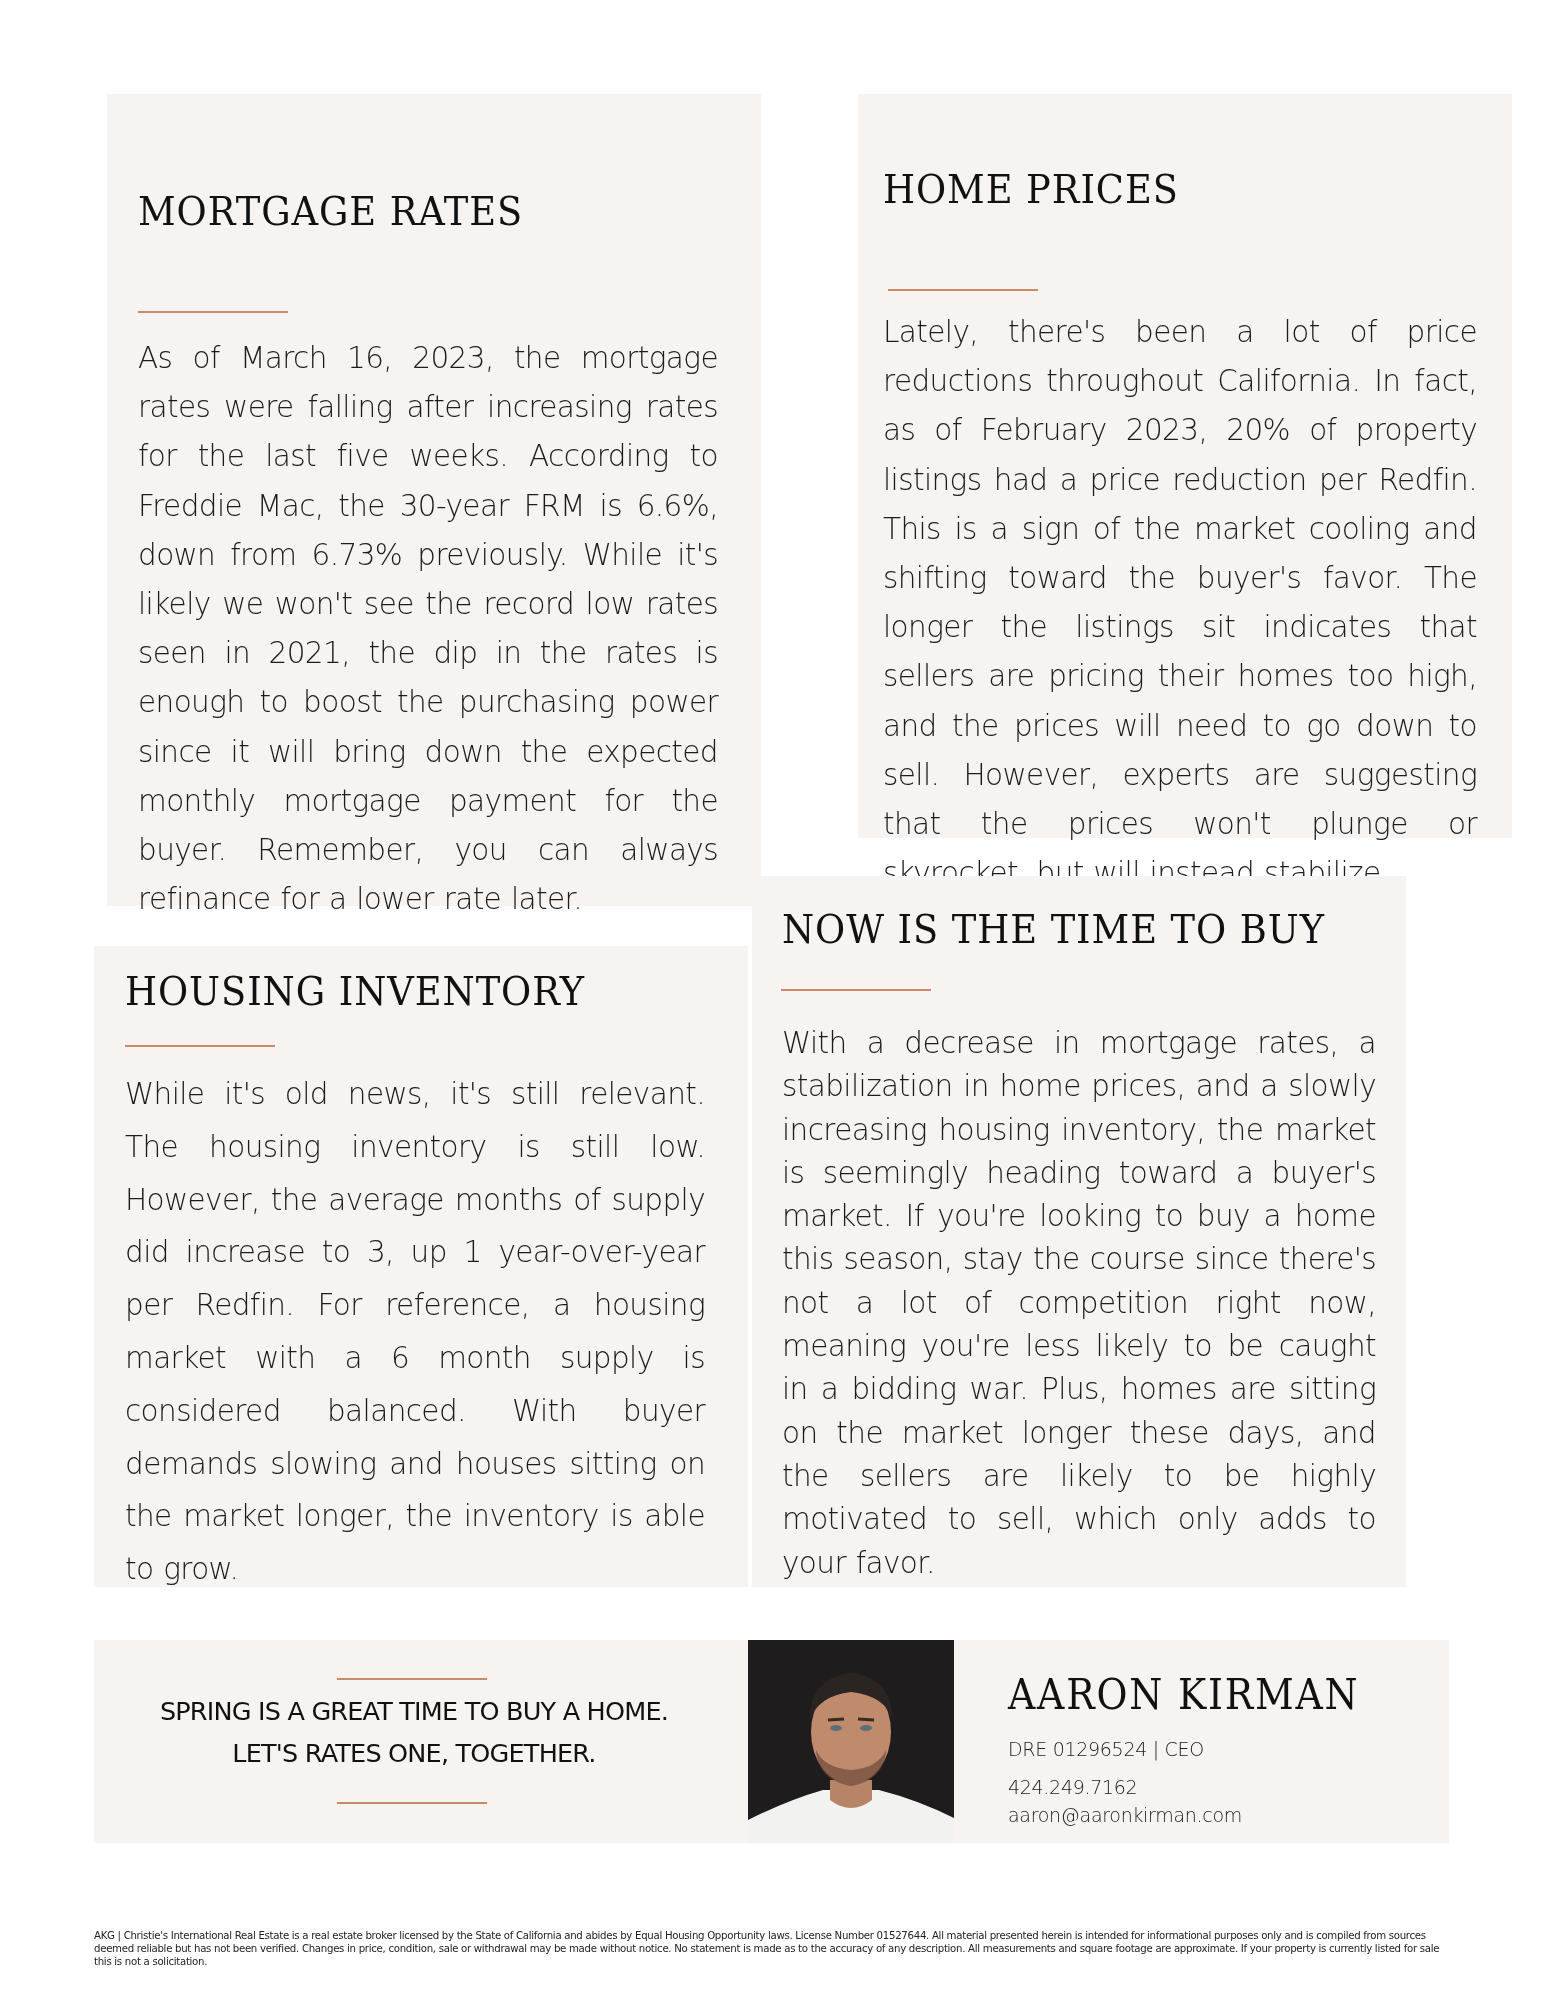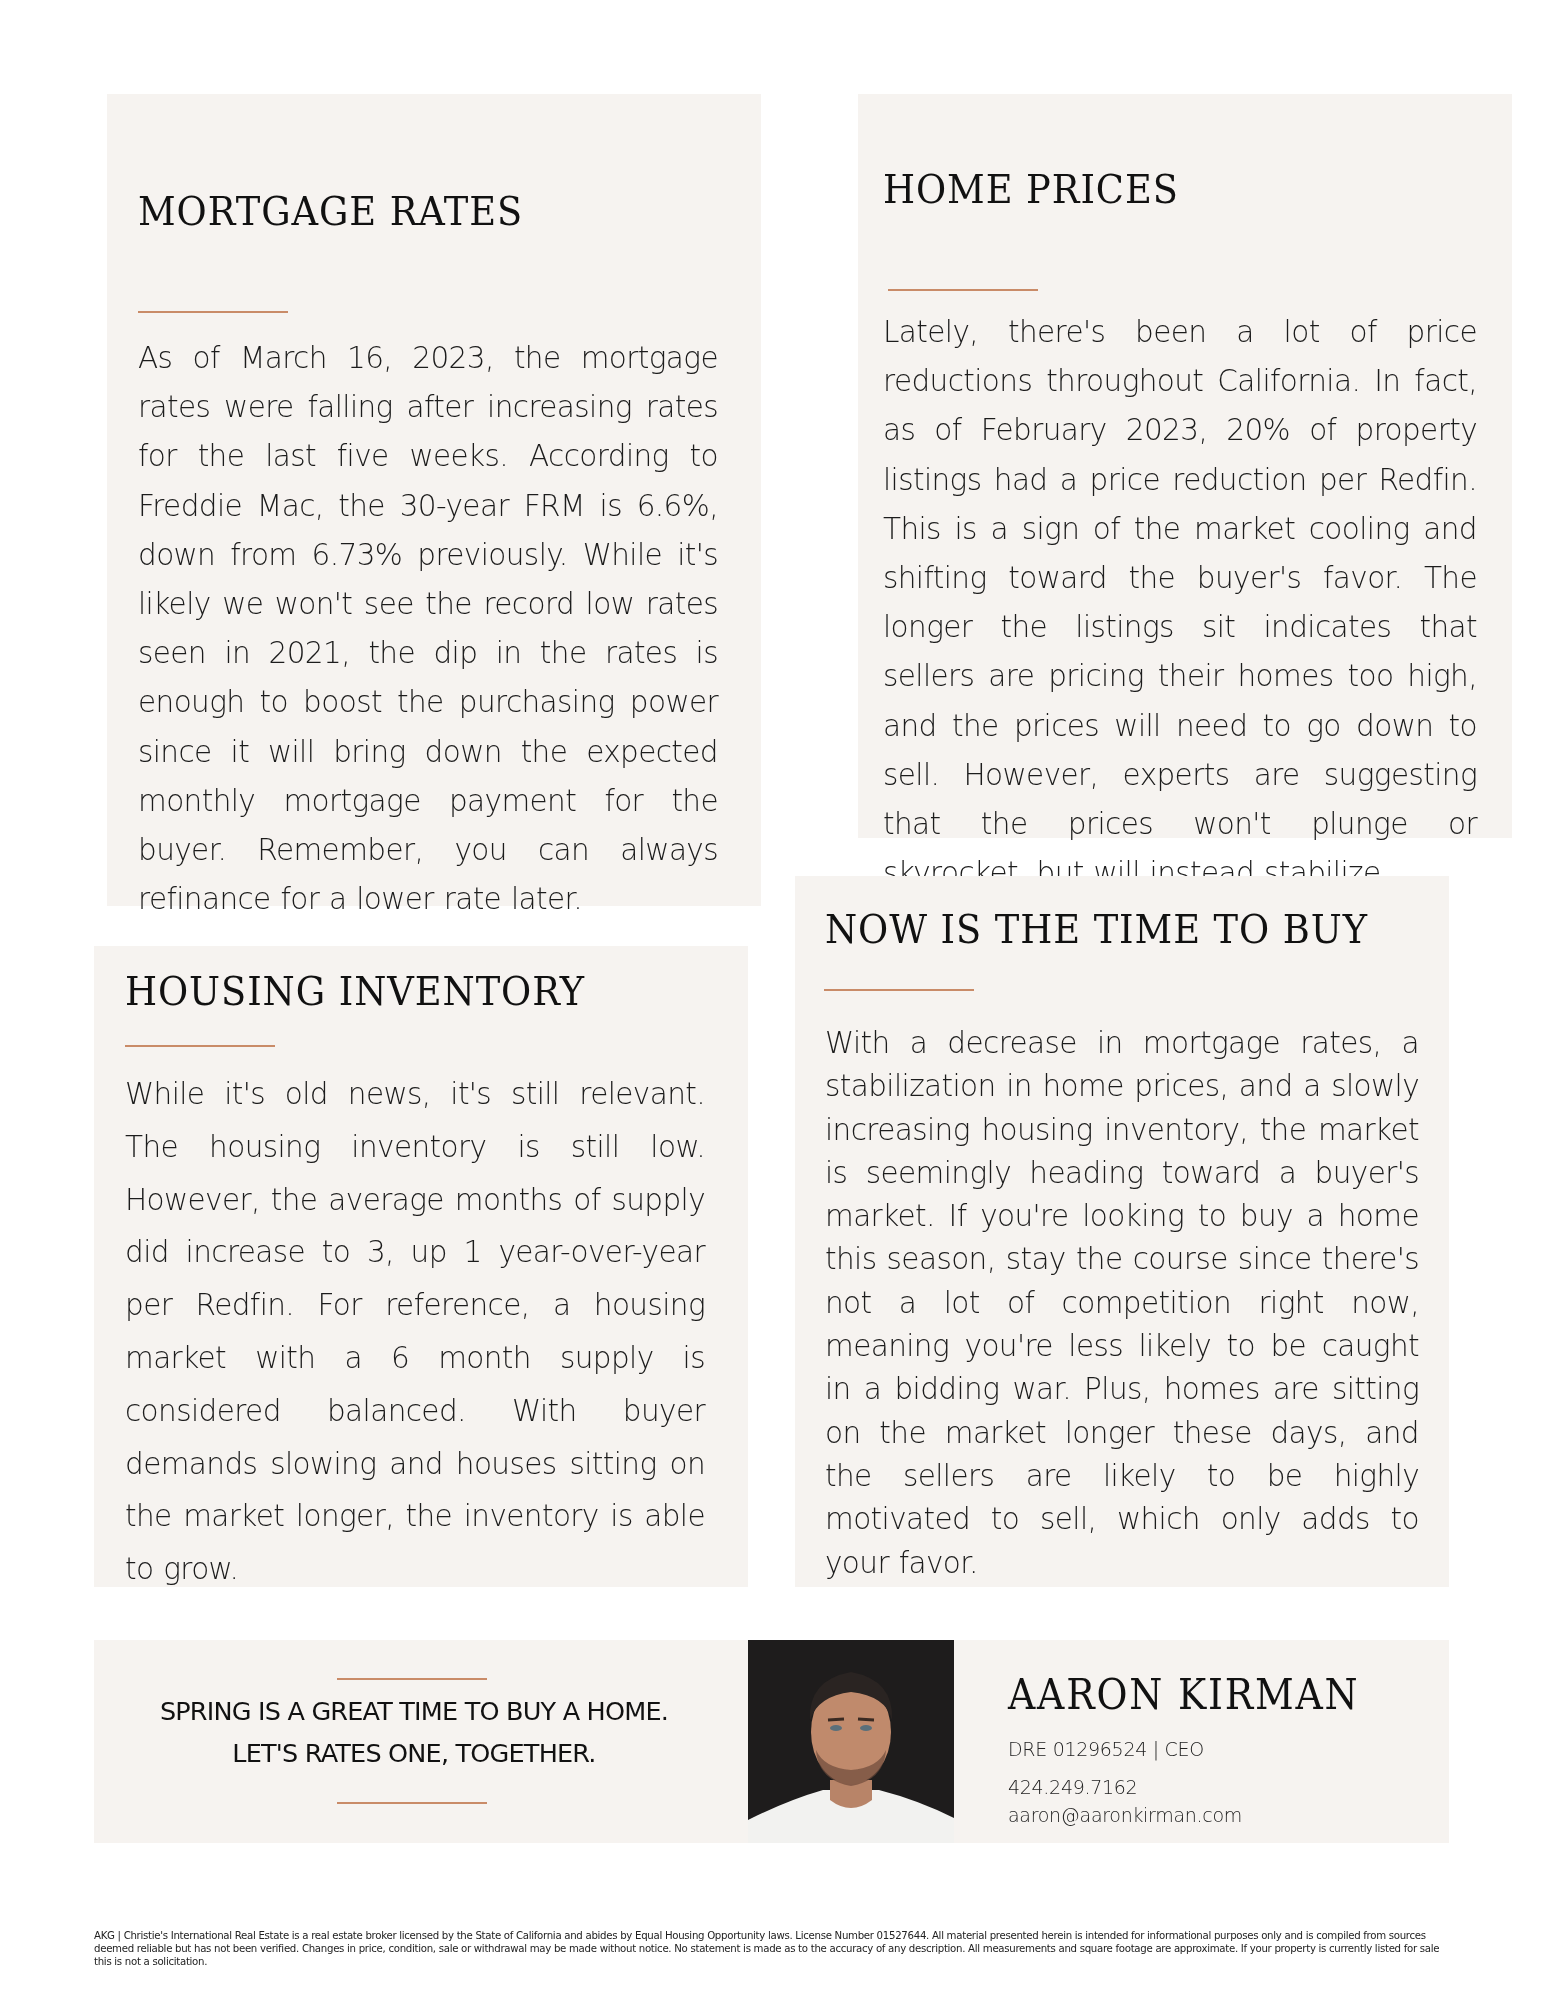--- a/index.html
+++ b/index.html
@@ -27,21 +27,21 @@
   #b-prices { left: 813px; top: 94px; width: 654px; height: 744px; margin-left: 45px; }
   #b-prices .heading { position: absolute; left: 25px; top: 118px; transform: translateY(-100%) scaleX(0.92); }
   #b-prices .rule { position: absolute; left: 30px; top: 195px; }
   #b-prices .body-text { position: absolute; left: 25px; top: 214px; width: 594px; line-height: 49.2px; }
 
   #b-inventory { left: 94px; top: 946px; width: 654px; height: 641px; }
   #b-inventory .heading { position: absolute; left: 31px; top: 68px; transform: translateY(-100%) scaleX(0.92); }
   #b-inventory .rule { position: absolute; left: 31px; top: 99px; }
   #b-inventory .body-text { position: absolute; left: 31px; top: 122px; width: 580px; line-height: 52.8px; }
 
-  #b-buy { left: 795px; top: 876px; width: 654px; height: 711px; }
+  #b-buy { left: 752px; top: 876px; width: 654px; height: 711px; }
   #b-buy .heading { position: absolute; left: 30px; top: 76px; transform: translateY(-100%) scaleX(0.92); }
   #b-buy .rule { position: absolute; left: 29px; top: 113px; }
   #b-buy .body-text { position: absolute; left: 30px; top: 146px; width: 594px; line-height: 43.3px; }
 
   #b-footer { left: 94px; top: 1640px; width: 1355px; height: 203px; }
   .cta-rule { position: absolute; left: 243px; width: 150px; height: 2px; background: #c98b68; }
   .cta-text {
     position: absolute; left: 0; width: 640px; text-align: center;
     font-family: "DejaVu Sans", sans-serif; font-size: 25.5px; color: #111;
     letter-spacing: -0.8px; line-height: 42px; top: 50px;

